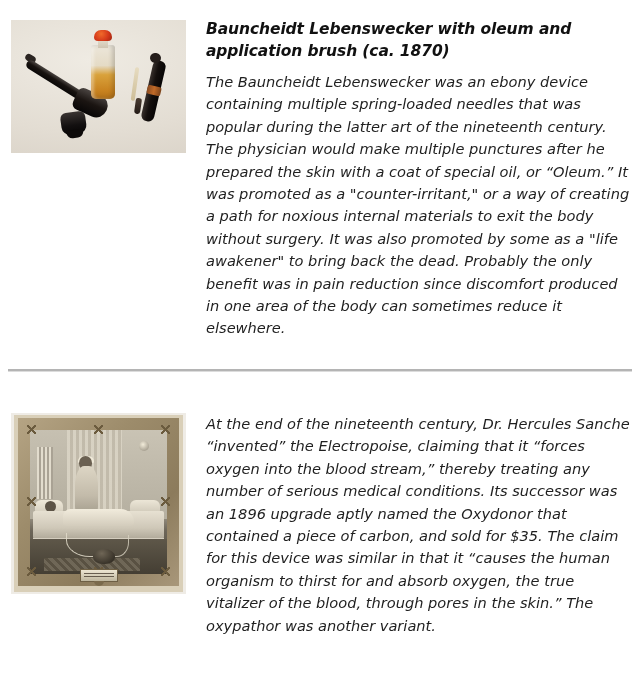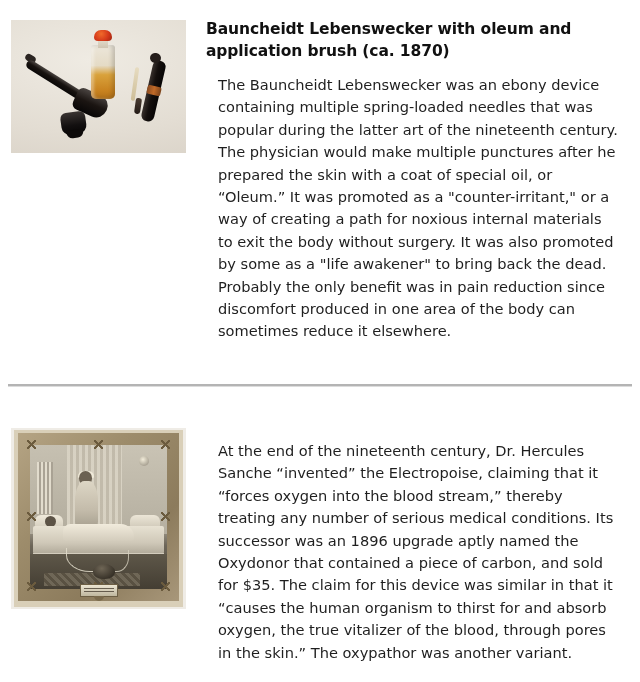--- a/index.html
+++ b/index.html
@@ -30,34 +30,35 @@
     box-sizing: border-box;
   }
   .article-media {
     flex: 0 0 auto;
     width: 175px;
   }
   .article-body {
     flex: 1 1 auto;
     padding-left: 20px;
     box-sizing: border-box;
+    font-style: italic;
   }
   .article-heading {
     font-size: 15.5px;
     font-weight: bold;
     line-height: 22px;
     color: #111111;
     margin: 0 0 9px 0;
     letter-spacing: -0.1px;
   }
   .article-text {
     font-size: 14.6px;
     line-height: 22.4px;
     color: #1f1f1f;
-    margin: 12px;
+    margin: 0;
   }
 
   
   #section-one { padding-top: 18px; }
   #section-one .article-media { padding-top: 2px; }
 
   
   .divider-wrap {
     padding: 0 8px;
     margin-top: 29px;

